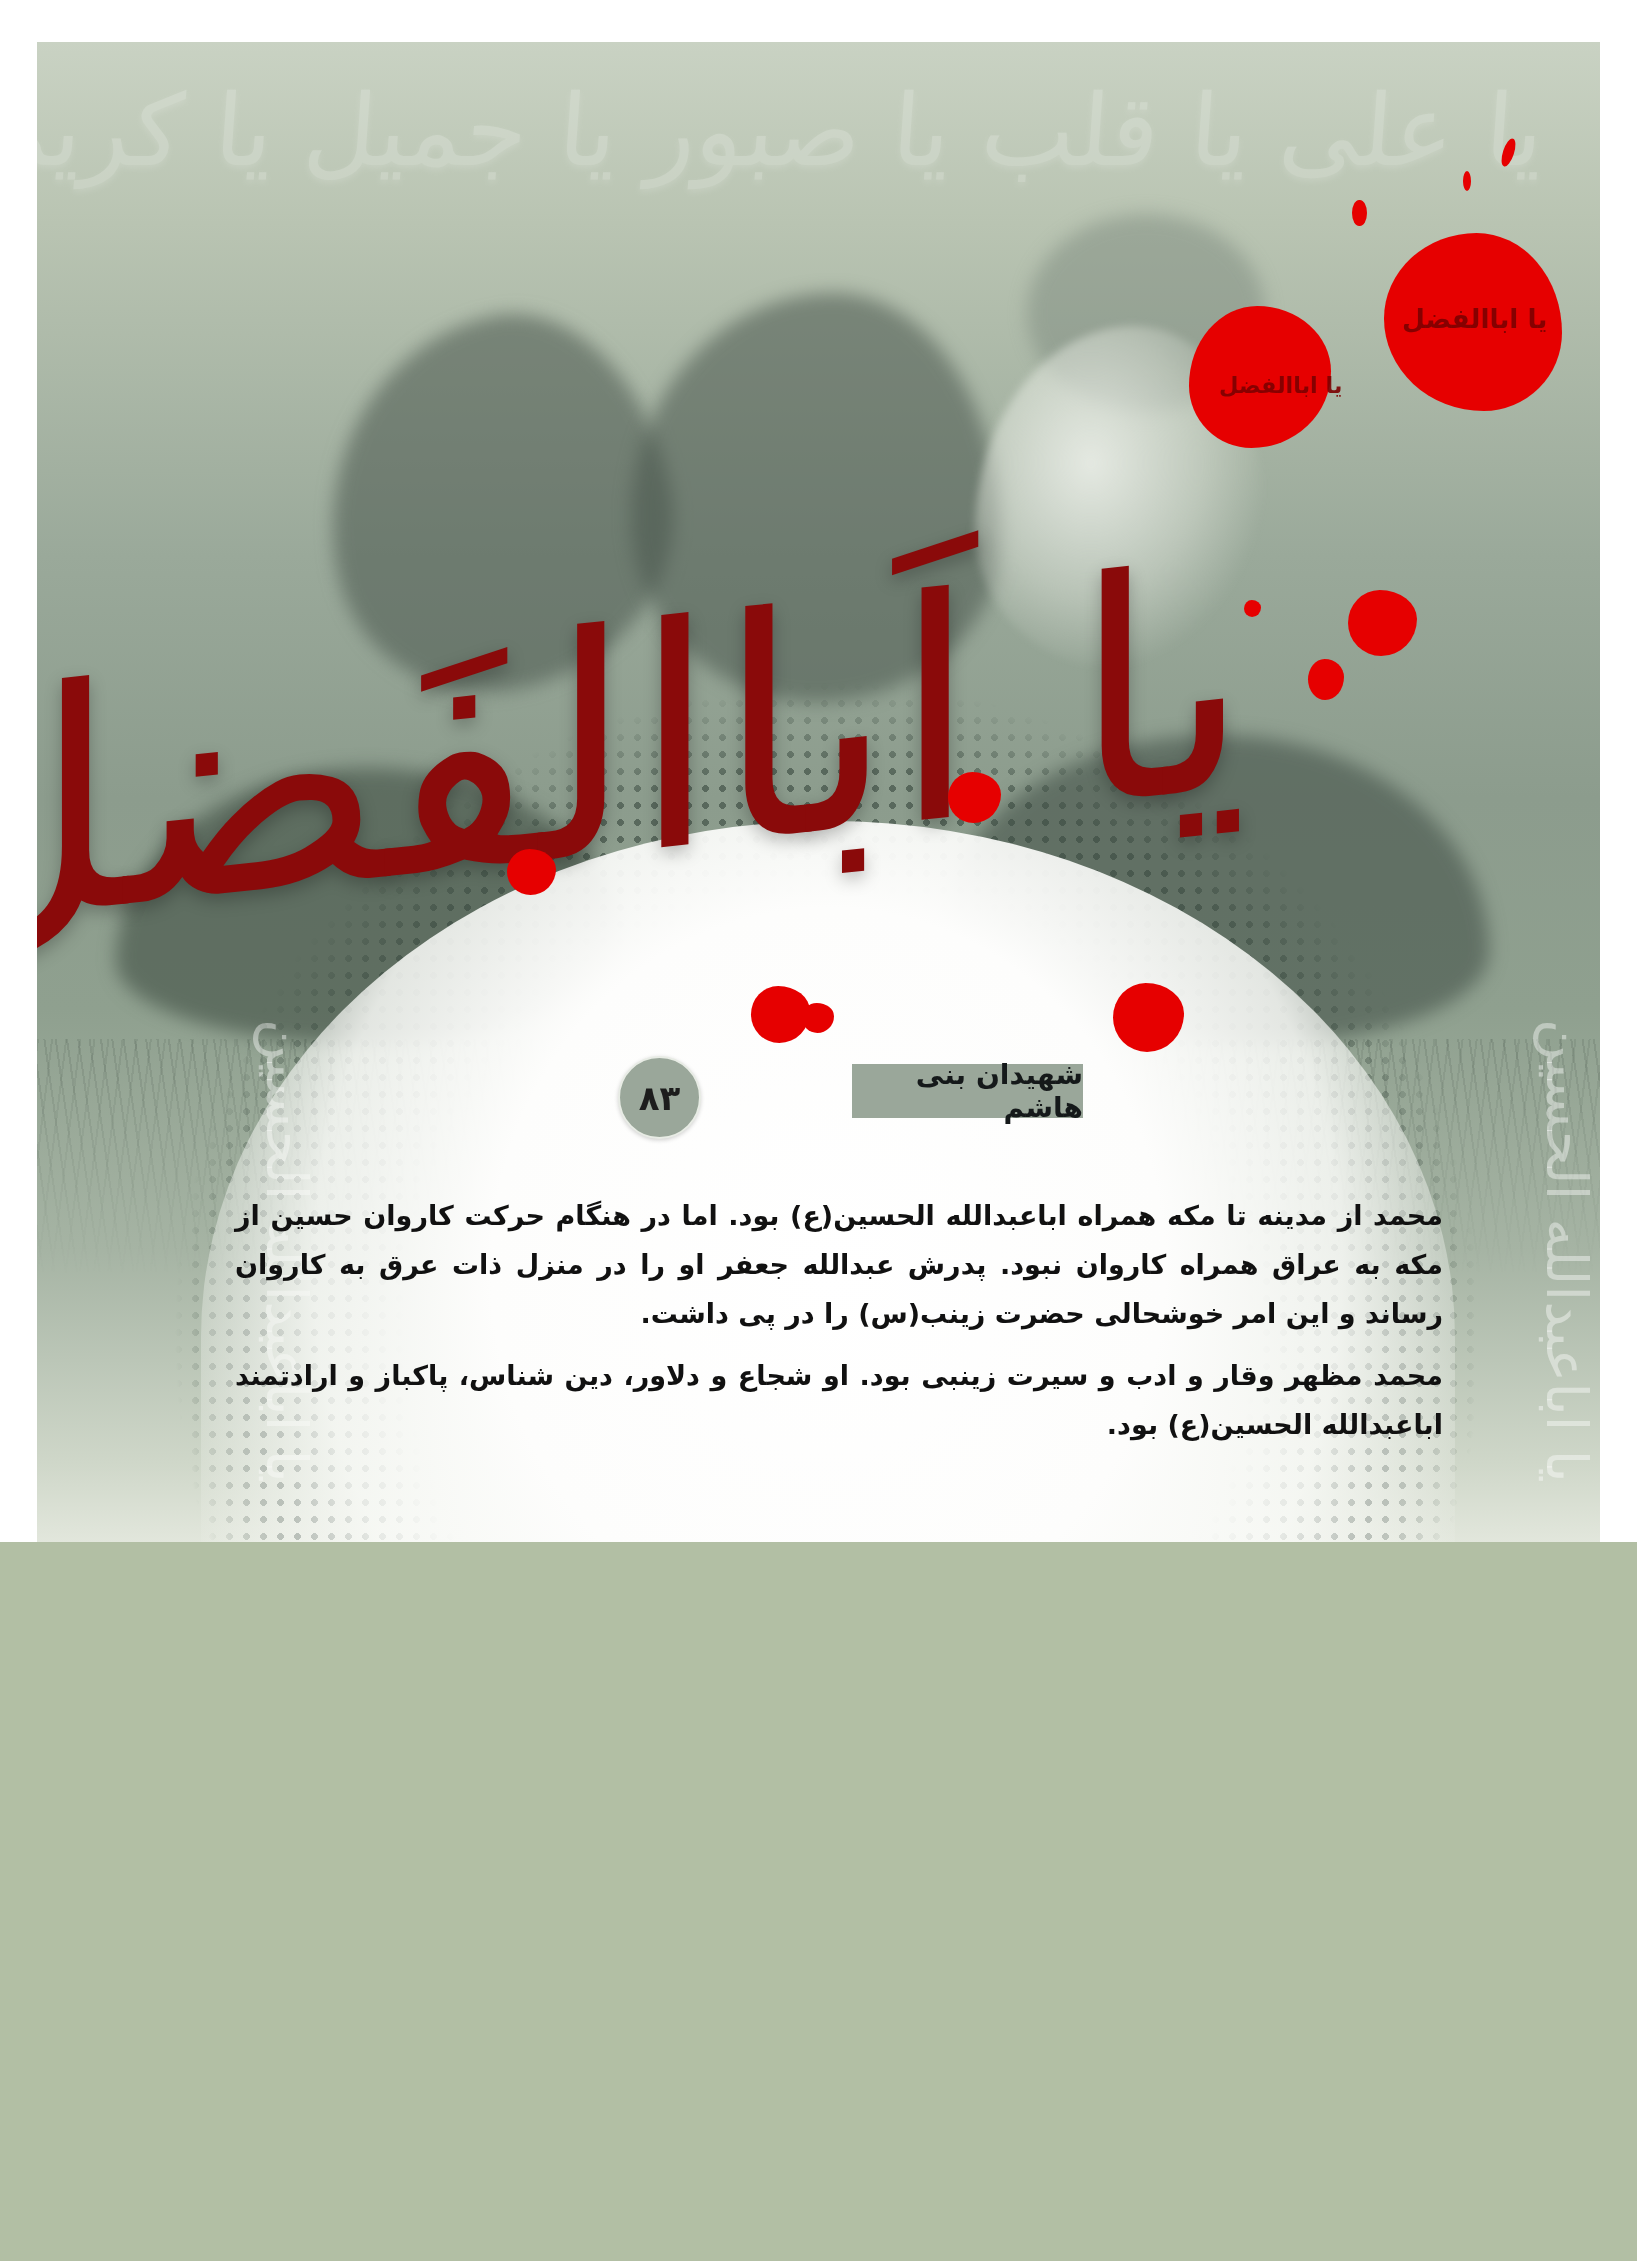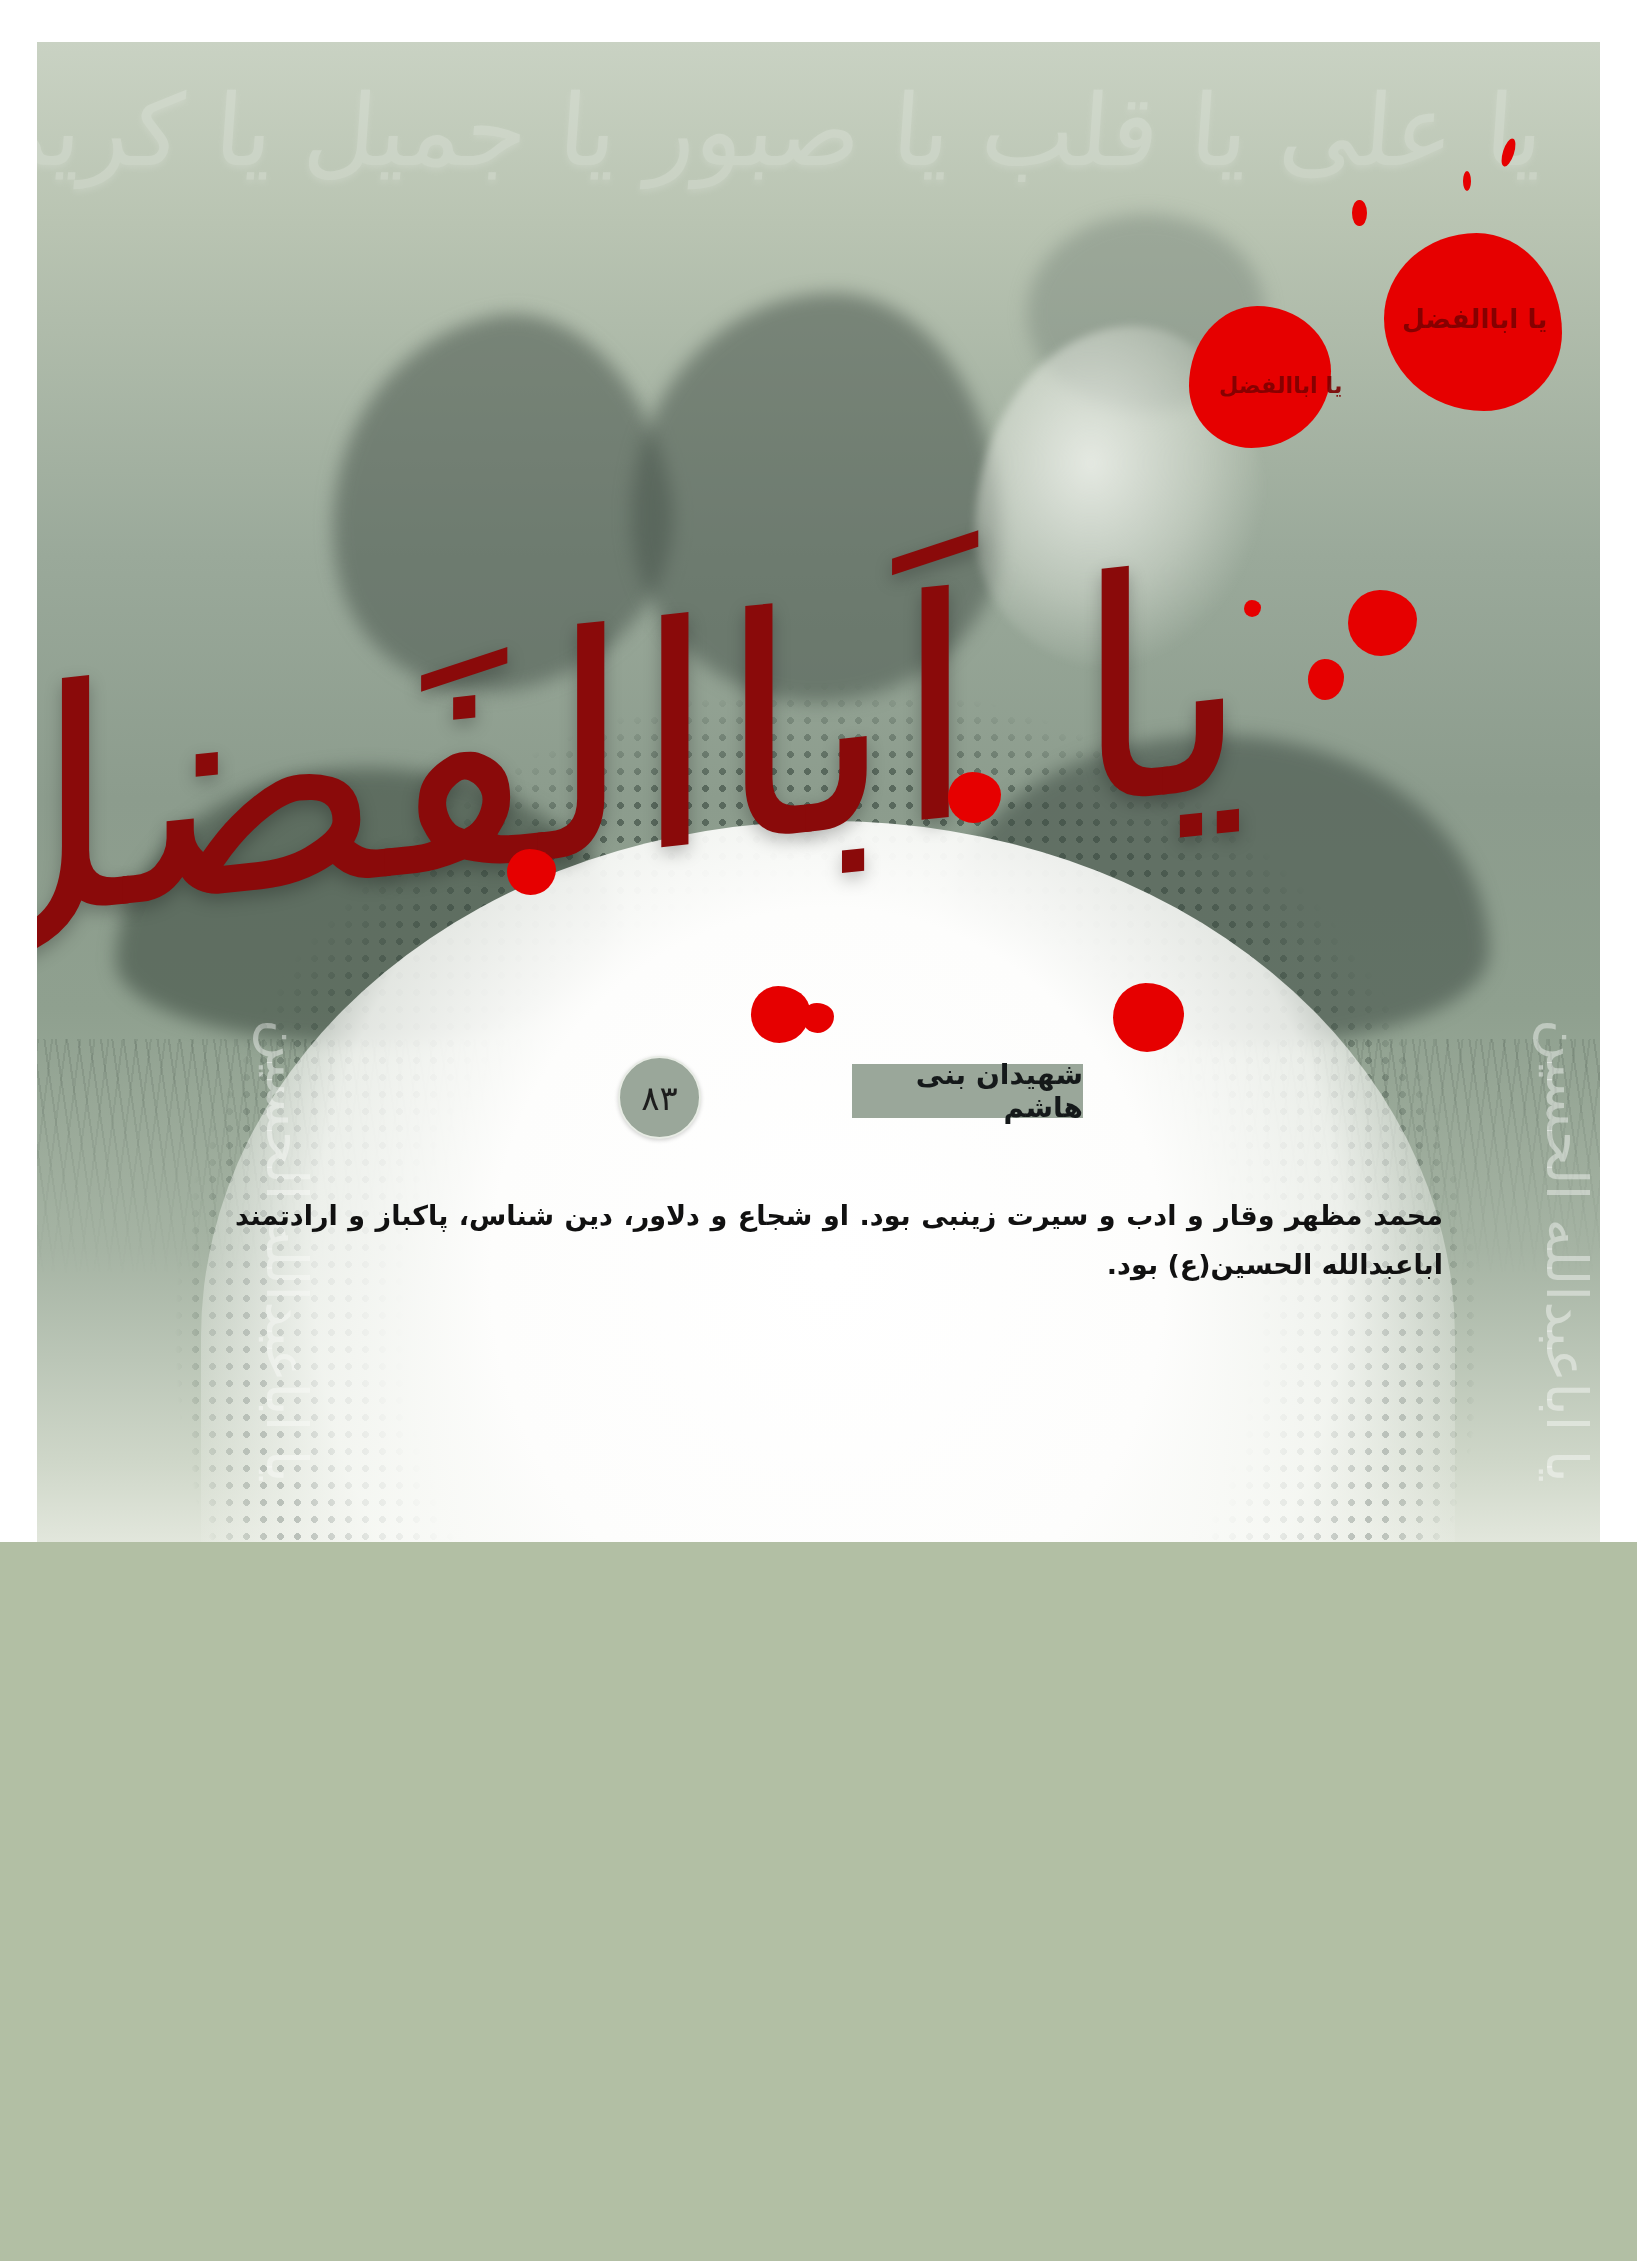--- a/index.html
+++ b/index.html
@@ -205,21 +205,21 @@
     height: 79px;
     border-radius: 50%;
     background: #9aa79a;
     border: 2px solid #e8ece5;
     box-shadow: 0 1.3px 4px rgba(0,0,0,0.18);
     display: flex;
     align-items: center;
     justify-content: center;
     color: #1d1d1d;
     font-size: 34px;
-    font-weight: normal;
+    font-weight: bold;
   }
 
   
   .section-label {
     position: absolute;
     left: 815px;
     top: 1022px;
     width: 231px;
     height: 54px;
     background: #9aa79a;
@@ -313,20 +313,21 @@
     <div class="splat s12"></div>
     <div class="splat s13"></div>
 
     <div class="splat-text t1">یا اباالفضل</div>
     <div class="splat-text t2">یا اباالفضل</div>
 
     <div class="page-number">۸۳</div>
     <div class="section-label">شهیدان بنی هاشم</div>
 
     <div class="article">
+      <p>محمد از مدینه تا مکه همراه اباعبدالله الحسین(ع) بود. اما در هنگام حرکت کاروان حسین از مکه به عراق همراه کاروان نبود. پدرش عبدالله جعفر او را در منزل ذات عرق به کاروان رساند و این امر خوشحالی حضرت زینب(س) را در پی داشت.</p>
       <p>محمد مظهر وقار و ادب و سیرت زینبی بود. او شجاع و دلاور، دین شناس، پاکباز و ارادتمند اباعبدالله الحسین(ع) بود.</p>
 
     </div>
 
   </div>
 
   <div class="sheet-edge"></div>
   <div class="bottom-block"></div>
 
 </div>

